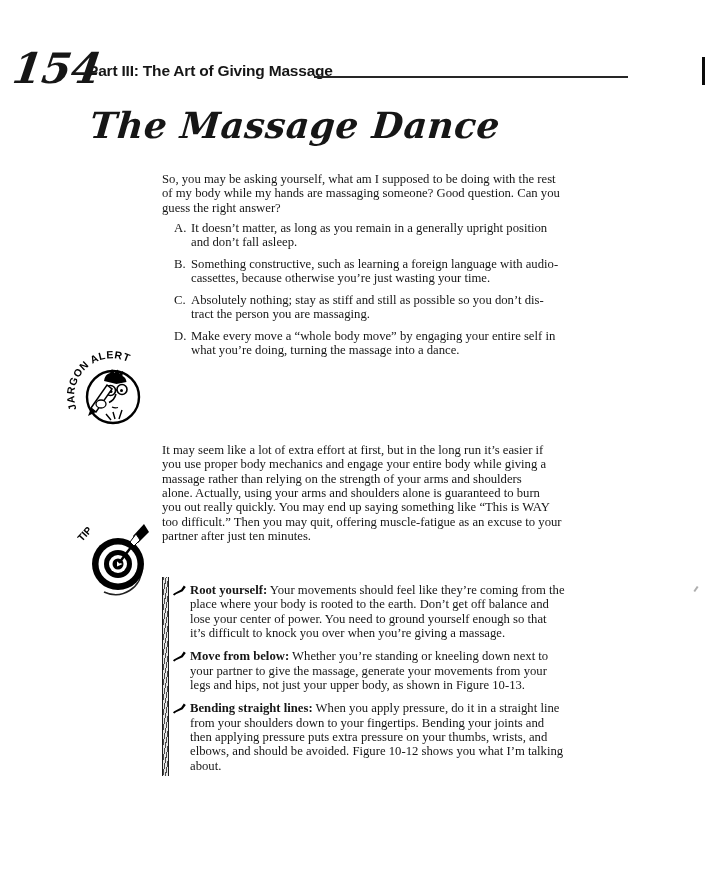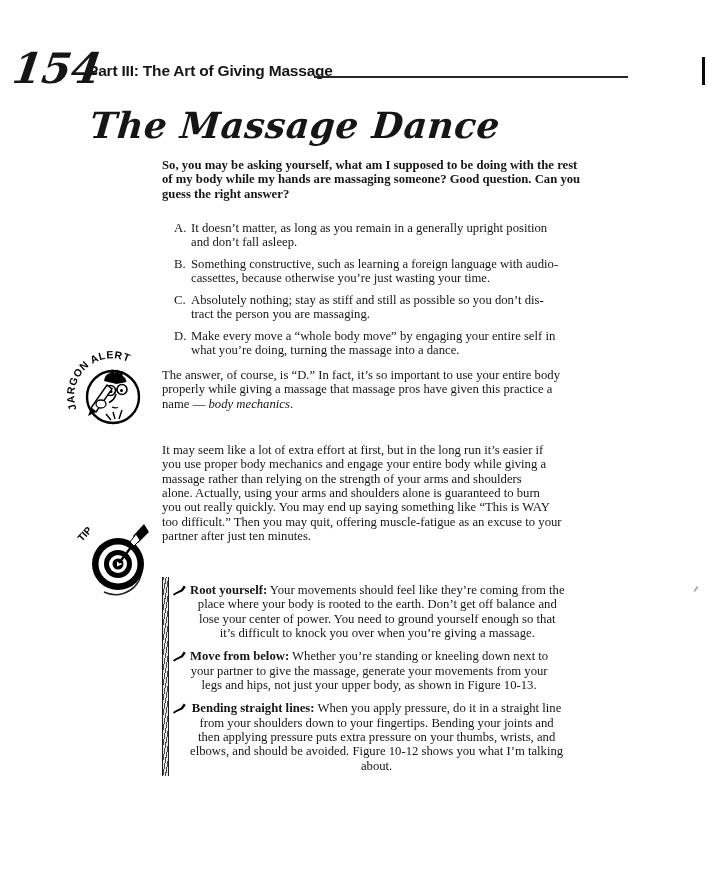--- a/index.html
+++ b/index.html
@@ -15,30 +15,30 @@
               font-size:15.5px;letter-spacing:-0.2px;line-height:1.1;}
   .head-rule{left:314px;top:76px;width:314px;height:2px;background:#262626;}
 
   
   .chapter{left:90px;top:106px;font-family:"DejaVu Serif",serif;font-style:italic;
            font-weight:700;font-size:36px;line-height:1.1;transform:skewX(-5deg);
            letter-spacing:0.5px;}
 
   
   .body{font-size:12.7px;line-height:14.35px;}
-  .intro-p{left:162px;top:158px;font-weight:bold;}
+  .intro-p{left:162px;top:172px;}
   .options{left:174px;top:221px;}
   .option{display:flex;margin-bottom:7.3px;}
   .option .letter{width:17px;flex:0 0 17px;}
   .jargon-p{left:162px;top:368px;}
   .mid-p{left:162px;top:429px;margin-top:14px;}
   .tip-intro{left:162px;top:552px;}
 
   
-  .guidelines{left:162px;top:577px;width:470px;text-align:center;}
+  .guidelines{left:162px;top:577px;width:470px;}
   .side-bar{position:absolute;left:0;top:0;width:5px;height:199px;
             border-left:1.5px solid #1c1c1c;border-right:1.5px solid #1c1c1c;
             background:repeating-linear-gradient(100deg,#4a4a4a 0 1px,#e8e8e8 1px 2.6px);}
   .bullets{margin-left:11px;padding-top:6px;}
   .bullet{display:flex;margin-bottom:9px;}
   .check{flex:0 0 13px;width:13px;height:11px;margin:2px 4px 0 0;}
   .bullet b{font-weight:700;}
 
   
   .edge-line{left:702px;top:57px;width:3px;height:28px;background:#0a0a0a;}
@@ -107,23 +107,20 @@
       <path d="M50,57 q3,1.5 6,0.5" fill="none" stroke="#000" stroke-width="1.3"></path>
 
       <polygon points="29,58 45,35 50,39 34,62" fill="#fff" stroke="#000" stroke-width="1.5"></polygon>
       <polygon points="29,58 34,62 26,66" fill="#000"></polygon>
 
       <ellipse cx="39" cy="54" rx="5" ry="4" fill="#fff" stroke="#000" stroke-width="1.3"></ellipse>
       <path d="M44,64 l5,6 M60,60 l-3,9 M51,62 l2,7" stroke="#000" stroke-width="1.4" fill="none"></path>
     </svg>
   </div>
 
-  <p class="abs body pre jargon-p"><span>The answer, of course, is “D.” In fact, it’s so important to use your entire body
-properly while giving a massage that massage pros have given this practice a
-name — </span><i>body mechanics</i><span>.</span></p>
 
   <p class="abs body pre mid-p">It may seem like a lot of extra effort at first, but in the long run it’s easier if
 you use proper body mechanics and engage your entire body while giving a
 massage rather than relying on the strength of your arms and shoulders
 alone. Actually, using your arms and shoulders alone is guaranteed to burn
 you out really quickly. You may end up saying something like “This is WAY
 too difficult.” Then you may quit, offering muscle-fatigue as an excuse to your
 partner after just ten minutes.</p>
 
   <div class="abs" style="left:60px;top:516px;width:92px;height:86px;">

